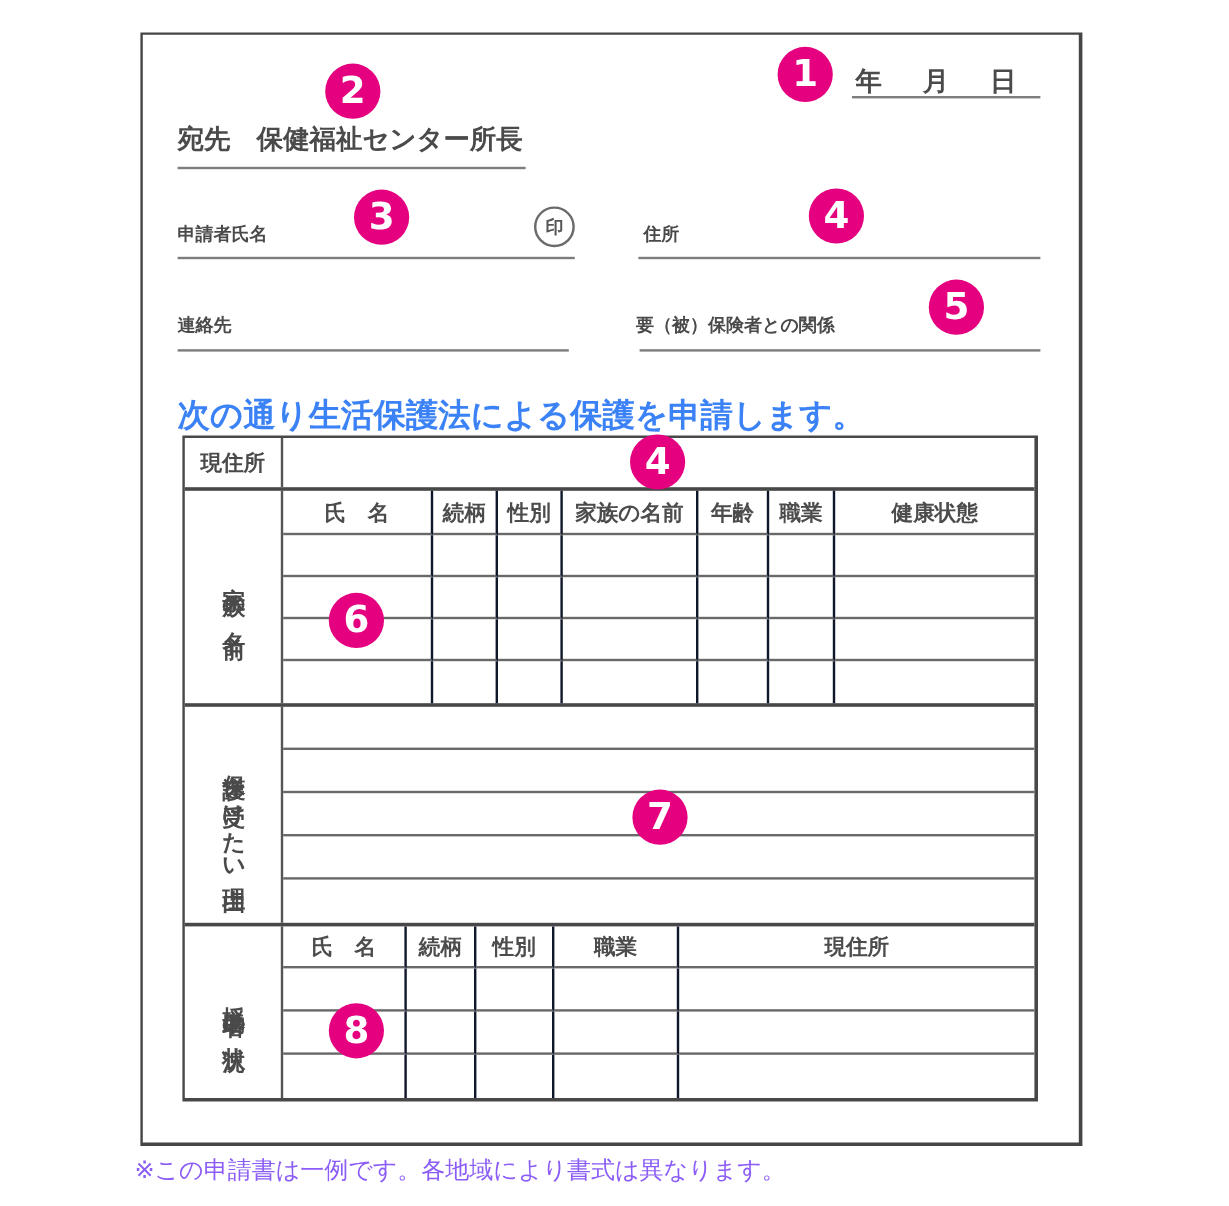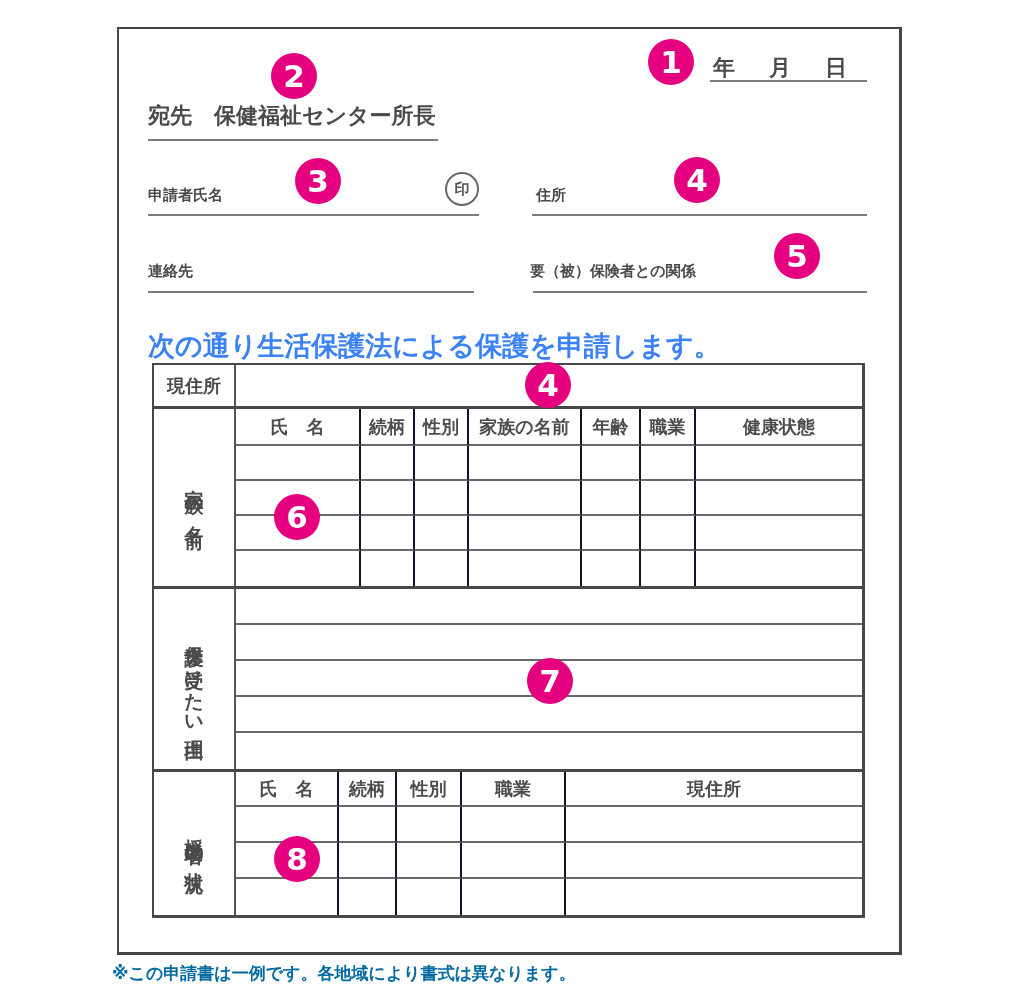--- a/index.html
+++ b/index.html
@@ -75,21 +75,21 @@
   }
   .fam-grid > :nth-child(7n) { border-right: none; }
   .fam-grid > :nth-last-child(-n+7) { border-bottom: none; }
   .rea-grid > :nth-child(1n) { border-right: none; }
   .rea-grid > :nth-last-child(-n+1) { border-bottom: none; }
   .sup-grid > :nth-child(5n) { border-right: none; }
   .sup-grid > :nth-last-child(-n+5) { border-bottom: none; }
   
   .footnote {
     position: absolute; left: 112px; top: 962px;
-    font-size: 17px; font-weight: 700; color: #0369a1; white-space: pre;
+    font-size: 20px; font-weight: 400; color: #8b5cf6; white-space: pre;
   }
 </style>
 </head>
 <body>
 
 <div class="form-sheet">
 
   <div class="num-circle" style="left:529px; top:10px;">1</div>
   <div class="abs date-row" style="left:594px; top:24px;">
     <span>年</span>

